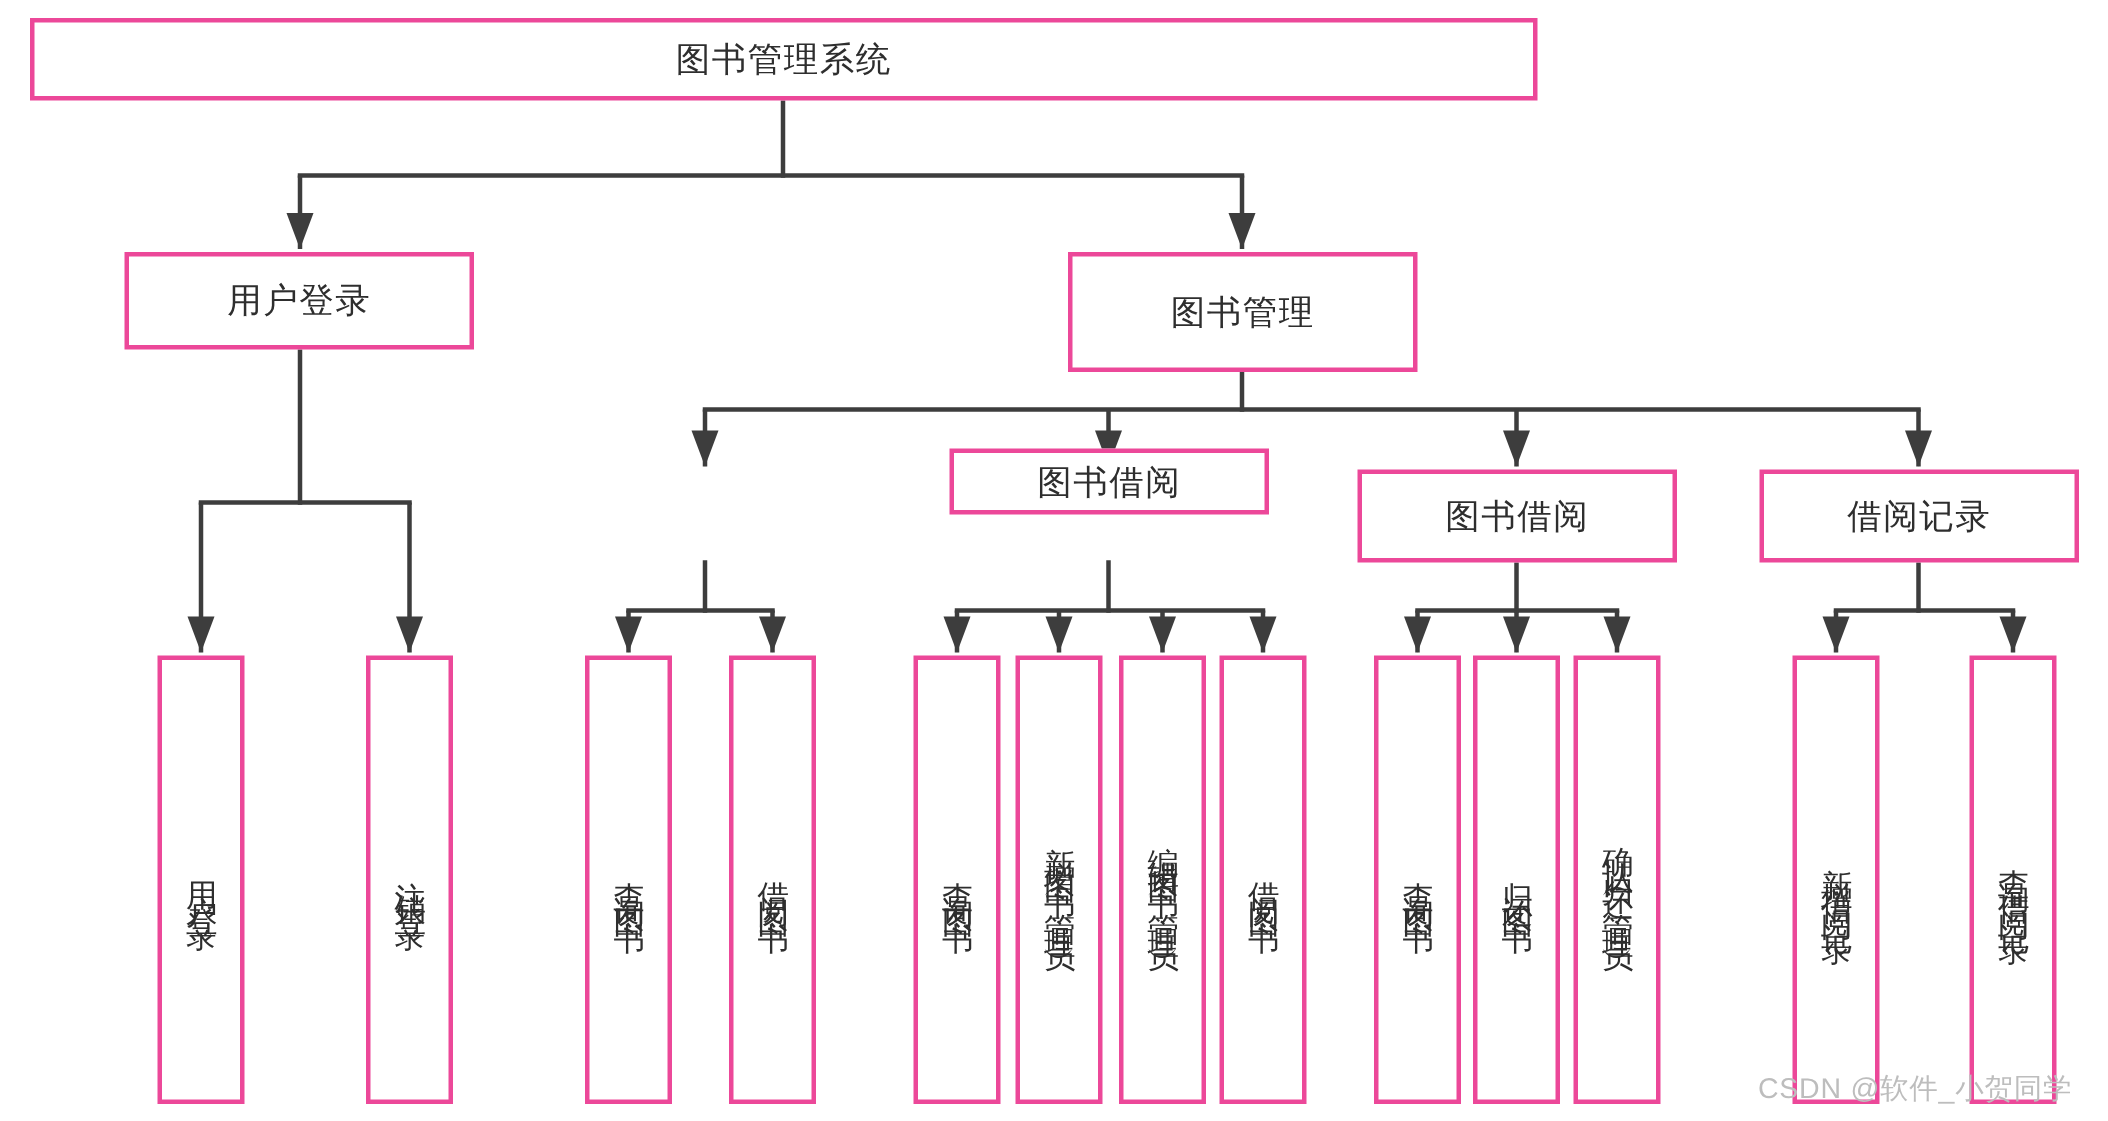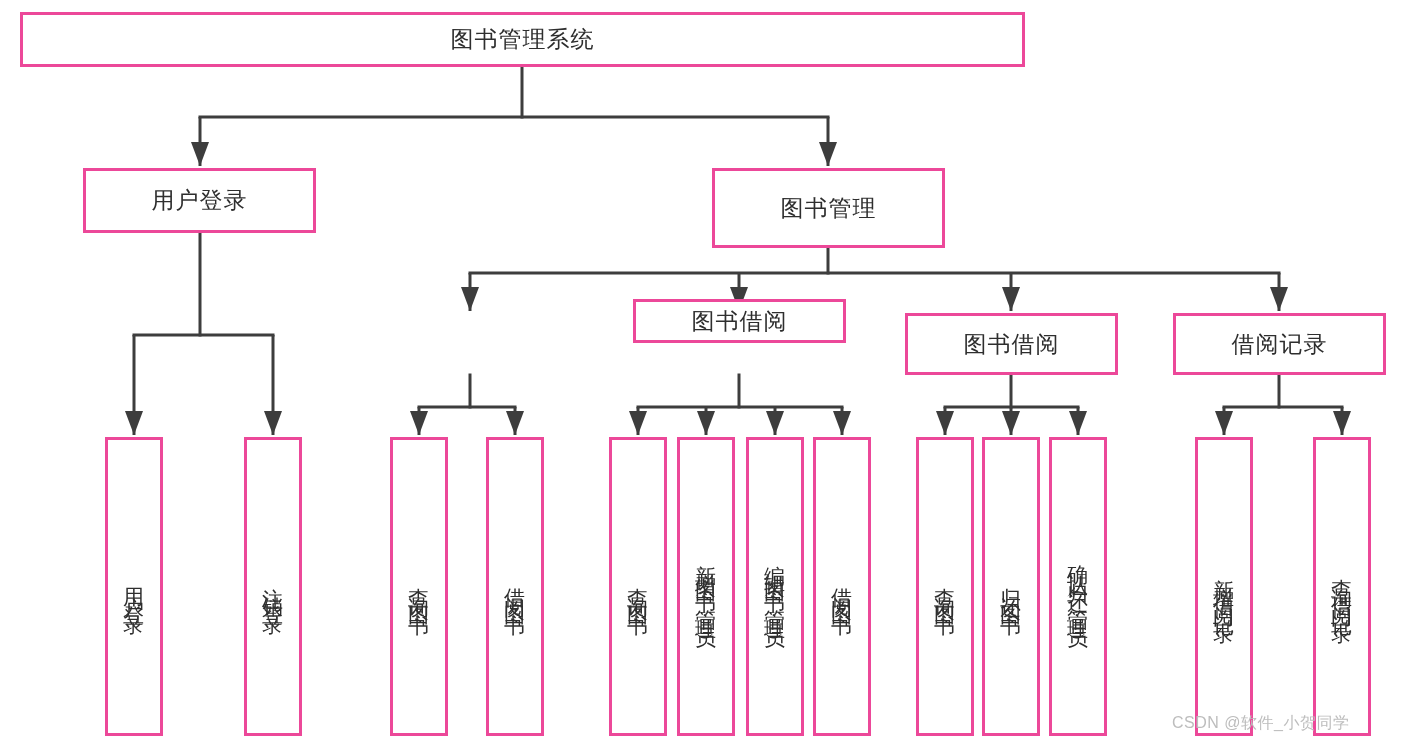--- a/index.html
+++ b/index.html
@@ -39,21 +39,21 @@
   .n-g2{left:905px;top:313px;width:213px;height:62px;}
   .n-g3{left:1173px;top:313px;width:213px;height:62px;}
   .lf{top:437px;width:58px;height:299px;}
   .l-a0{left:105px;} .l-a1{left:244px;}
   .l-b0{left:390px;} .l-b1{left:486px;}
   .l-c0{left:609px;} .l-c1{left:677px;} .l-c2{left:746px;} .l-c3{left:813px;}
   .l-d0{left:916px;} .l-d1{left:982px;} .l-d2{left:1049px;}
   .l-e0{left:1195px;} .l-e1{left:1313px;}
   #watermark{
     position:absolute;left:1172px;top:713px;z-index:5;
-    font-size:16px;color:#bdbdbd;white-space:nowrap;letter-spacing:0.5px;
+    font-size:19px;color:#bdbdbd;white-space:nowrap;letter-spacing:0.5px;
   }
 </style>
 </head>
 <body>
 
 <div id="canvas">
 
   <svg id="wires" width="1405" height="747" viewBox="0 0 1405 747">
     <defs>
       <marker id="arw" markerUnits="userSpaceOnUse" markerWidth="28" markerHeight="20" refX="26" refY="10" orient="auto">

